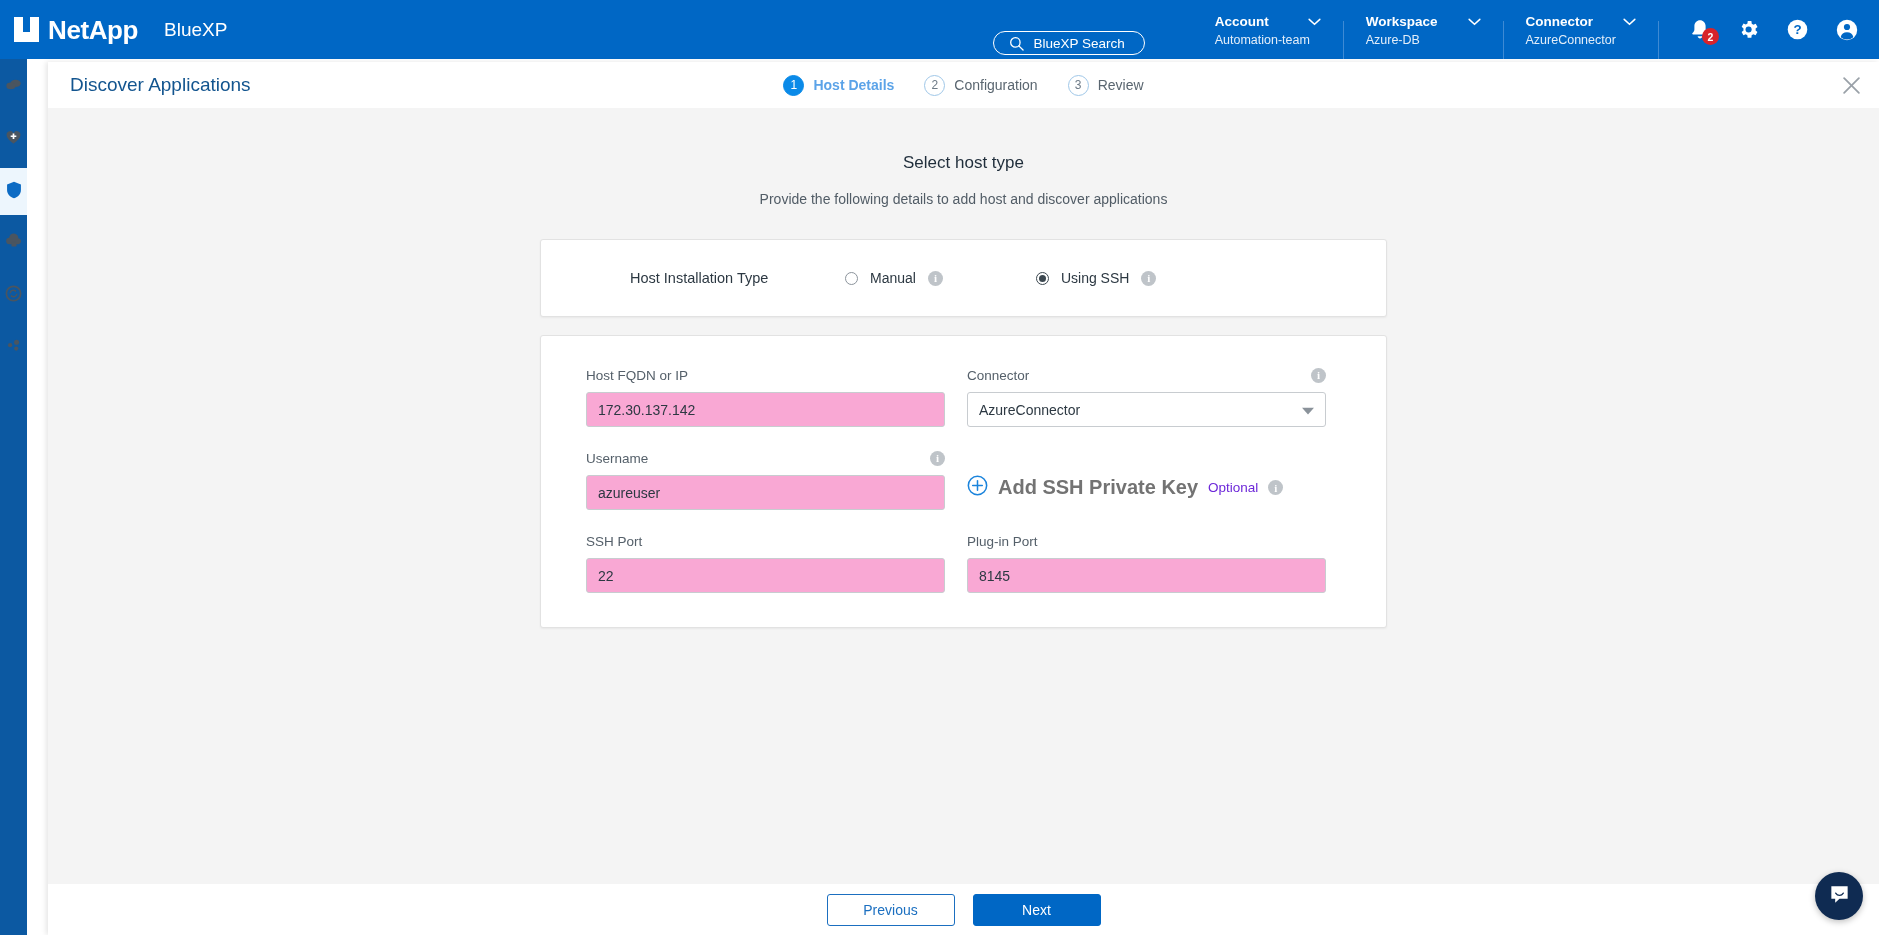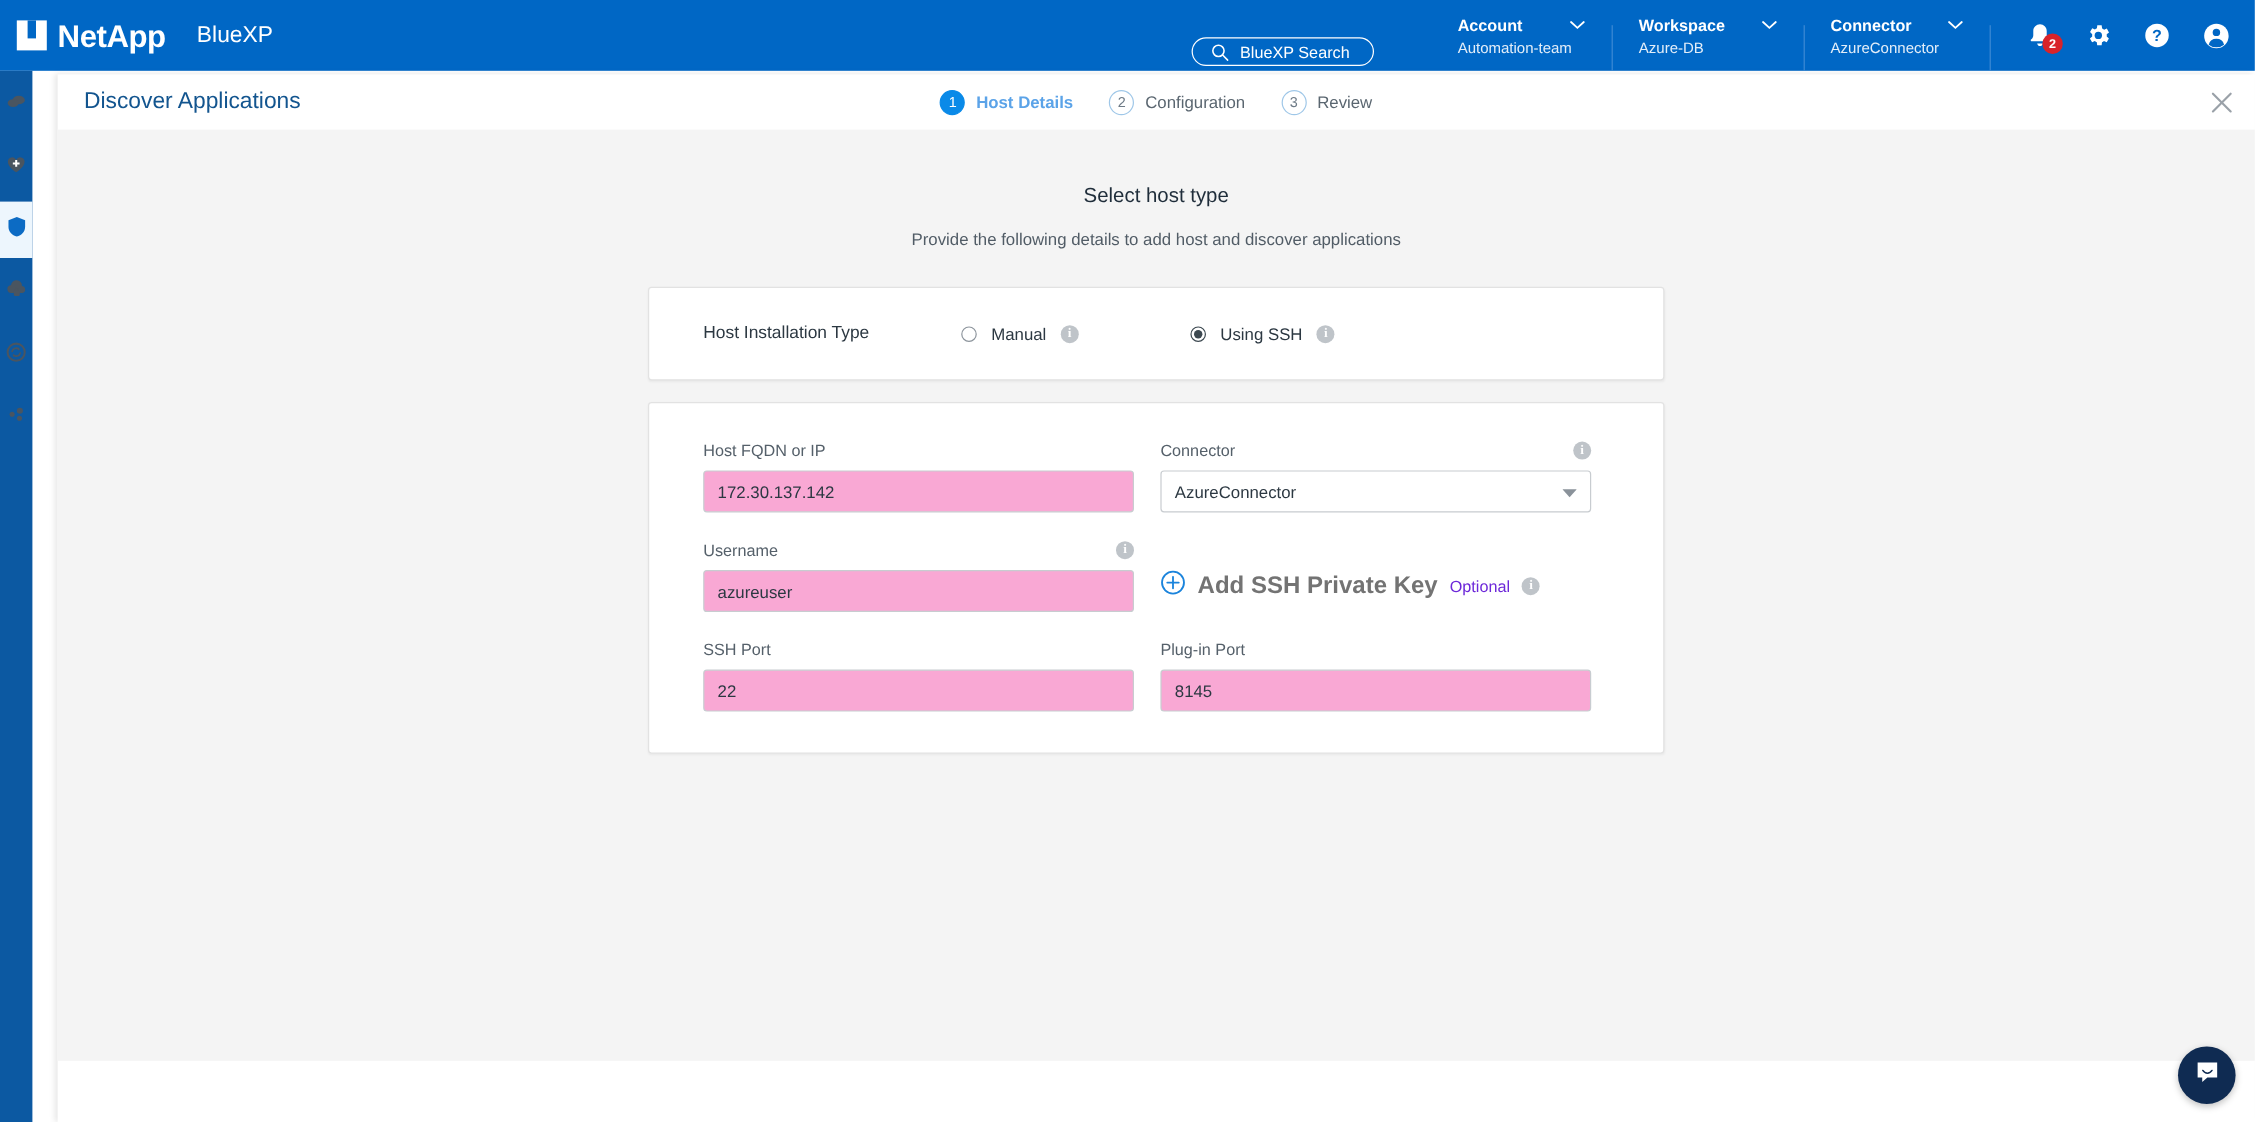--- a/index.html
+++ b/index.html
@@ -140,20 +140,21 @@
   .content-sub {
     text-align: center; font-size: 14px; color: #515C66;
     margin-top: 18px;
   }
 
   .card {
     background: #ffffff; border: 1px solid #E2E2E2; border-radius: 3px;
     box-shadow: 0 1px 2px rgba(0,0,0,0.05);
     margin: 0 auto;
     width: 847px;
+    padding-left: 44px;
   }
   .card-install { margin-top: 32px; height: 78px; display: flex; align-items: center; }
   .install-label {
     font-size: 14.5px; color: #2C3842; padding-left: 45px; width: 260px;
   }
   .radio-opt { display: flex; align-items: center; gap: 12px; cursor: pointer; }
   .radio-opt + .radio-opt { margin-left: 93px; }
   .radio {
     width: 13px; height: 13px; border-radius: 50%;
     border: 1px solid #8C949C; background: #ffffff;
@@ -491,20 +492,24 @@
           <div class="flabel-row">
             <span class="flabel">Plug-in Port</span>
           </div>
           <input class="finput" type="text" value="8145" style="">
         </div>
       </div>
 
     </div>
   </div>
 
+  <div class="wiz-footer">
+    <div class="btn btn-prev">Previous</div>
+    <div class="btn btn-next">Next</div>
+  </div>
 </div>
 
 <div class="chat-fab">
   <span>
     <svg width="23" height="23" viewBox="0 0 24 24">
       <path d="M3.5 3.5h17v13h-8.5l-4.5 4v-4H3.5z" fill="#ffffff"></path>
       <path d="M8 10.5c1 1.6 2.4 2.4 4 2.4s3-0.8 4-2.4" stroke="#0F2B52" stroke-width="1.3" fill="none" stroke-linecap="round"></path>
     </svg>
   </span>
 </div>

